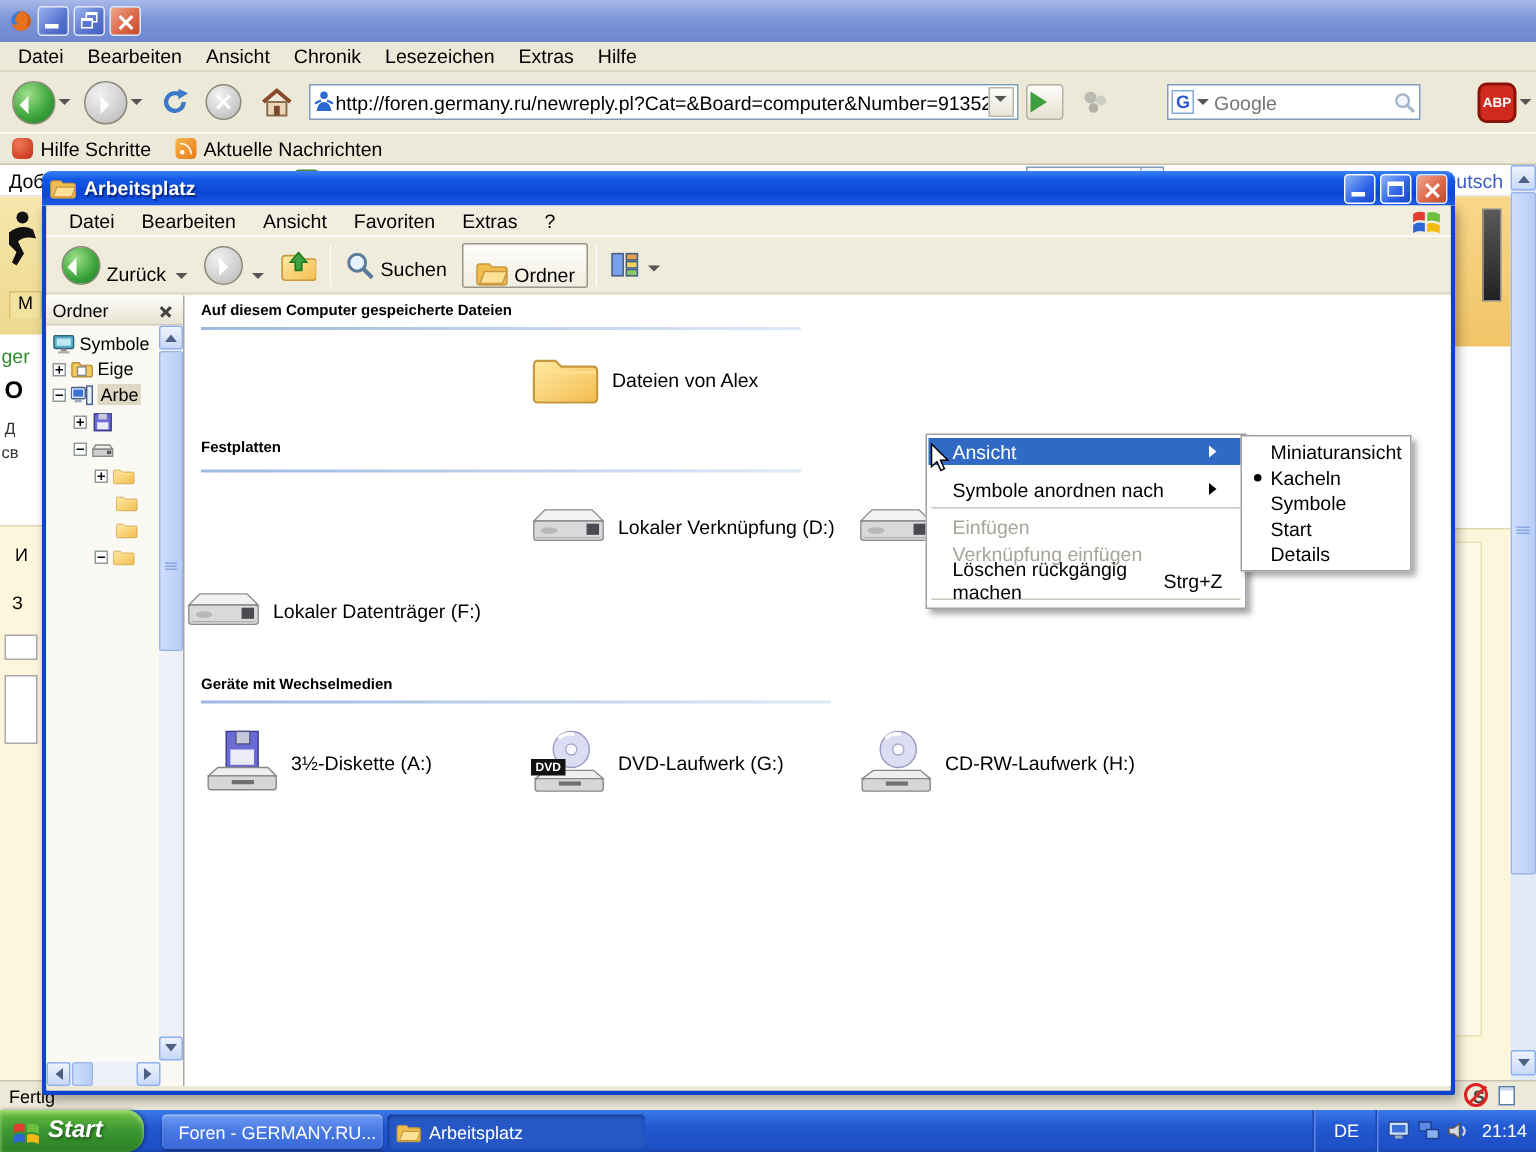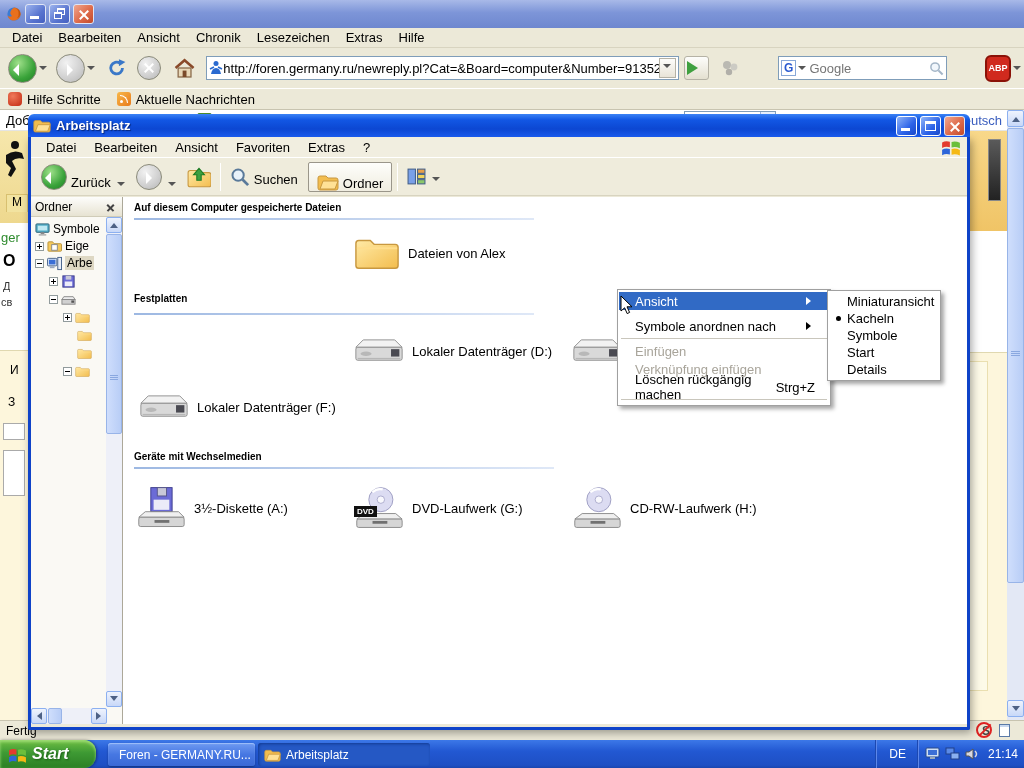--- a/index.html
+++ b/index.html
@@ -582,29 +582,29 @@
         <span class="lbl">Dateien von Alex</span>
       </div>
 
       <div class="sechead" style="left:10px;top:96px">Festplatten</div>
       <div class="secline" style="left:10px;top:116px;width:400px"></div>
 
       <div class="tile" style="left:230px;top:128px">
         <svg width="50" height="32">
             <use href="#sym-hdd"></use>
           </svg>
-        <span class="lbl">Lokaler Datenträger (D:)</span>
+        <span class="lbl">Lokaler Verknüpfung (D:)</span>
       </div>
       <div class="tile" style="left:448px;top:128px">
         <svg width="50" height="32">
             <use href="#sym-hdd"></use>
           </svg>
         <span class="lbl"></span>
       </div>
-      <div class="tile" style="left:15px;top:184px">
+      <div class="tile" style="left:0;top:184px">
         <svg width="50" height="32">
             <use href="#sym-hdd"></use>
           </svg>
         <span class="lbl">Lokaler Datenträger (F:)</span>
       </div>
 
       <div class="sechead" style="left:10px;top:254px">Geräte mit Wechselmedien</div>
       <div class="secline" style="left:10px;top:270px;width:420px"></div>
 
       <div class="tile" style="left:12px;top:282px;height:58px">

